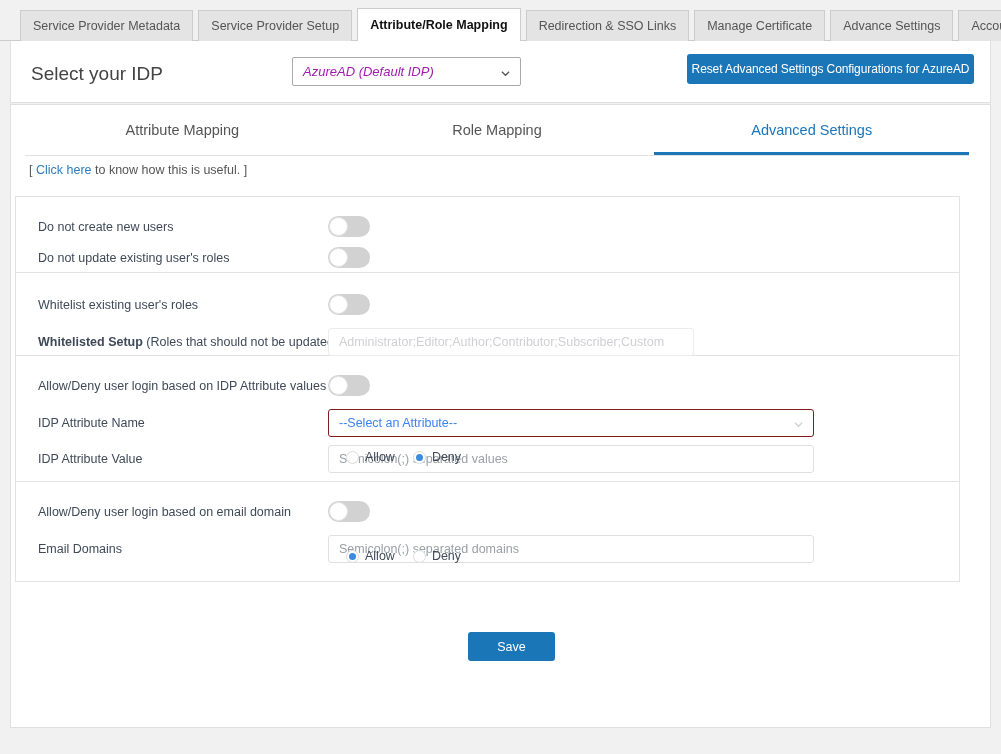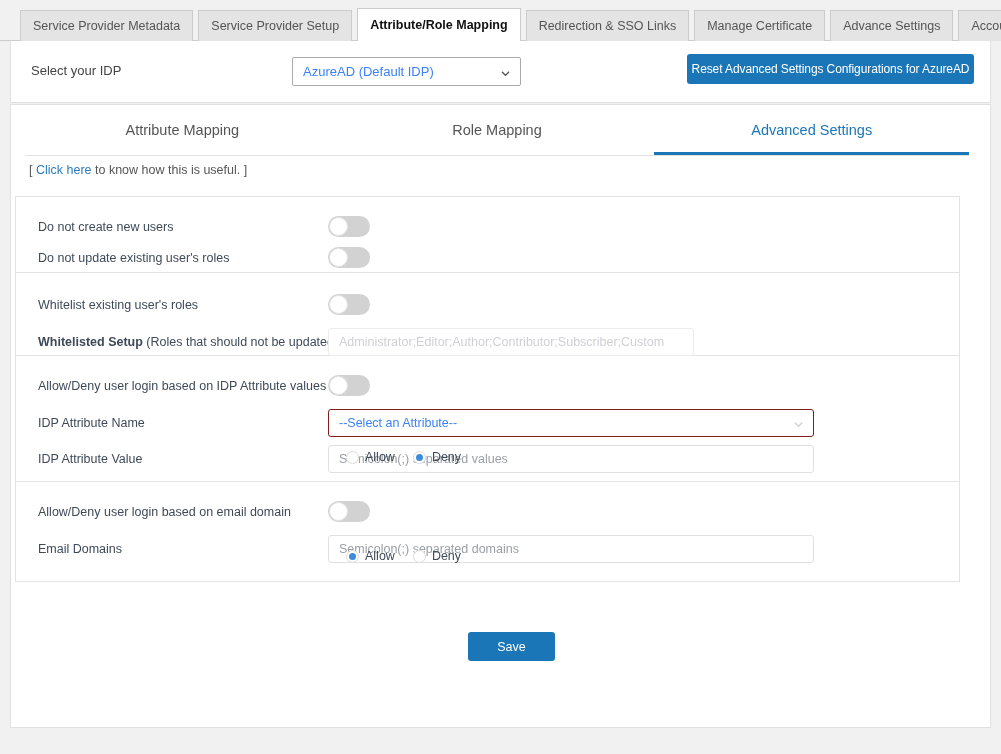--- a/index.html
+++ b/index.html
@@ -66,39 +66,40 @@
     height: 62px;
     background: #fff;
     border: 1px solid #e0e0e0;
     border-top: none;
     box-sizing: border-box;
   }
   .idp-label {
     position: absolute;
     left: 20px;
     top: 22px;
-    font-size: 13px;
+    font-size: 19px;
     color: #444;
   }
   .idp-select {
     position: absolute;
     left: 281px;
     top: 16px;
     width: 229px;
     height: 29px;
     border: 1px solid #aaa;
     border-radius: 2px;
     background: #fff;
     box-sizing: border-box;
     font-size: 13px;
-    color: #3b82f6;
+    color: #a21caf;
     padding: 0 26px 0 10px;
     display: flex;
     align-items: center;
     cursor: pointer;
+    font-style: italic;
   }
   .idp-select .chev {
     position: absolute;
     right: 10px;
     top: 50%;
     margin-top: -3px;
     width: 9px;
     height: 9px;
   }
   .reset-btn {

